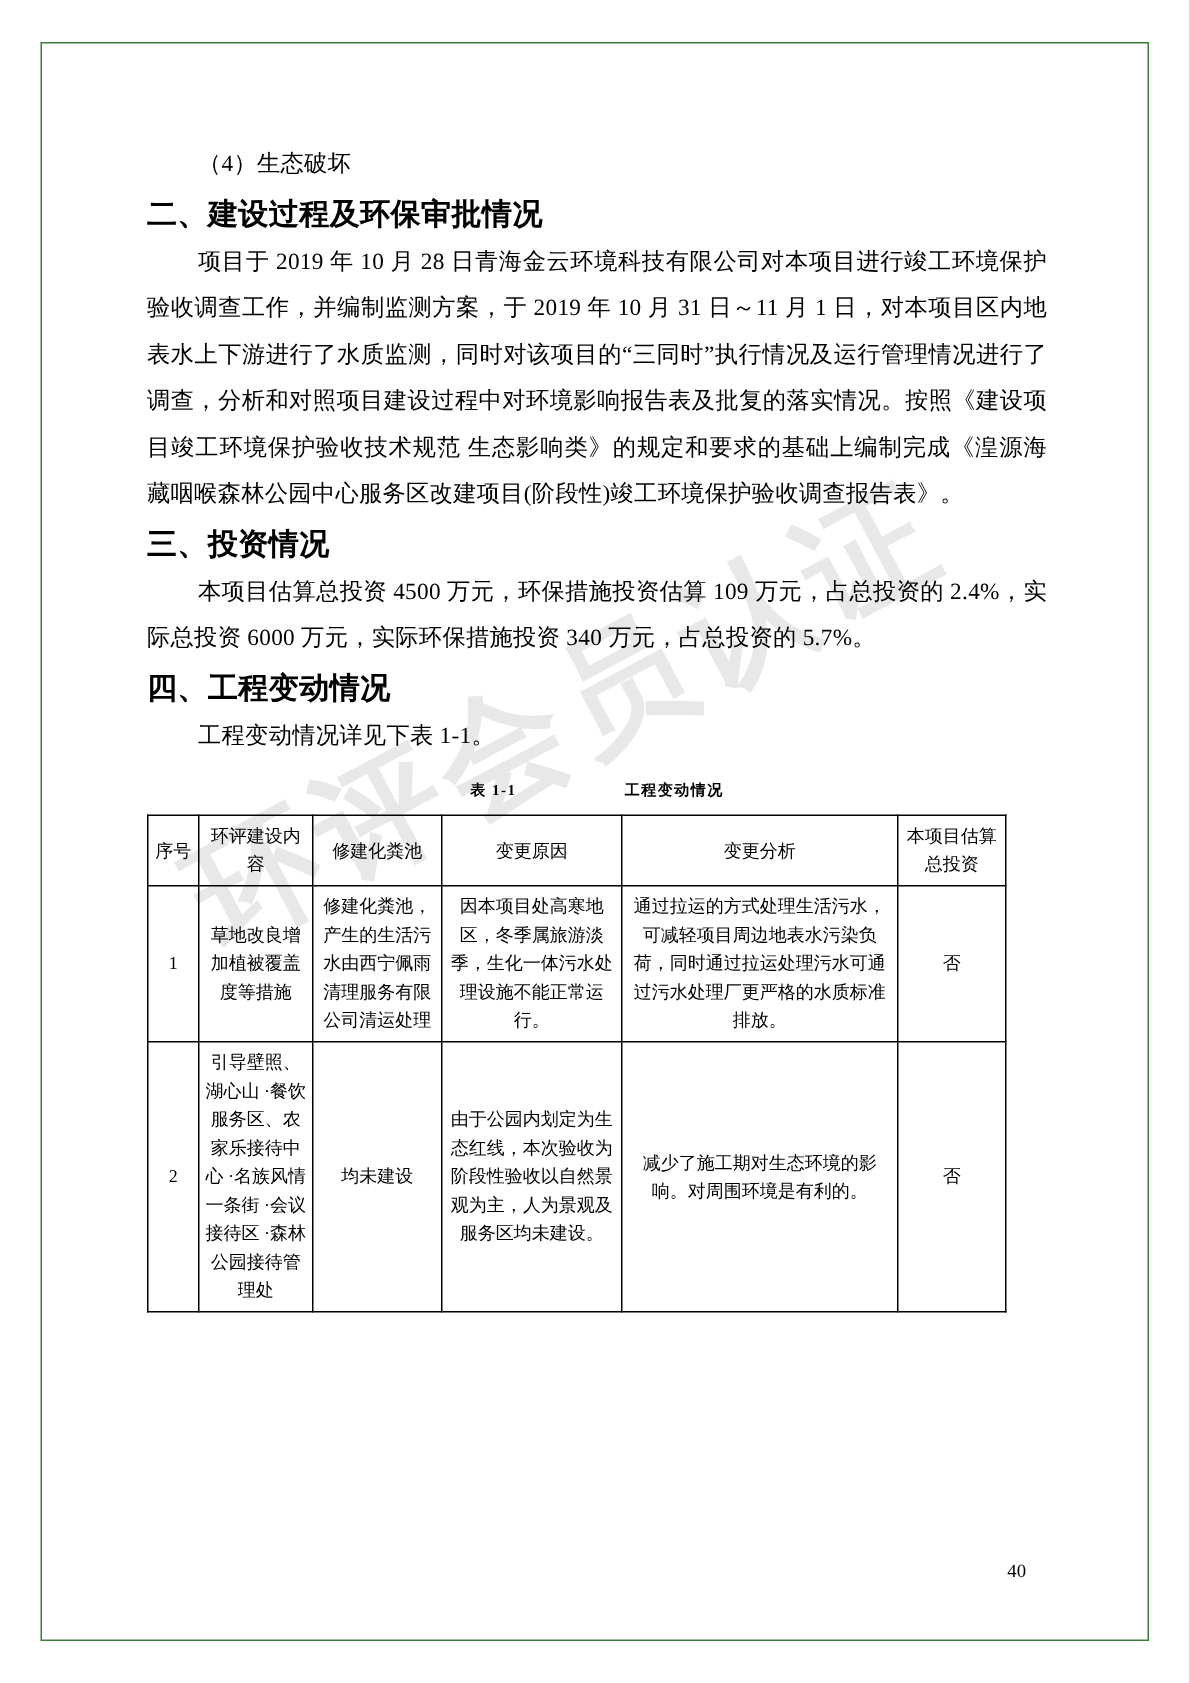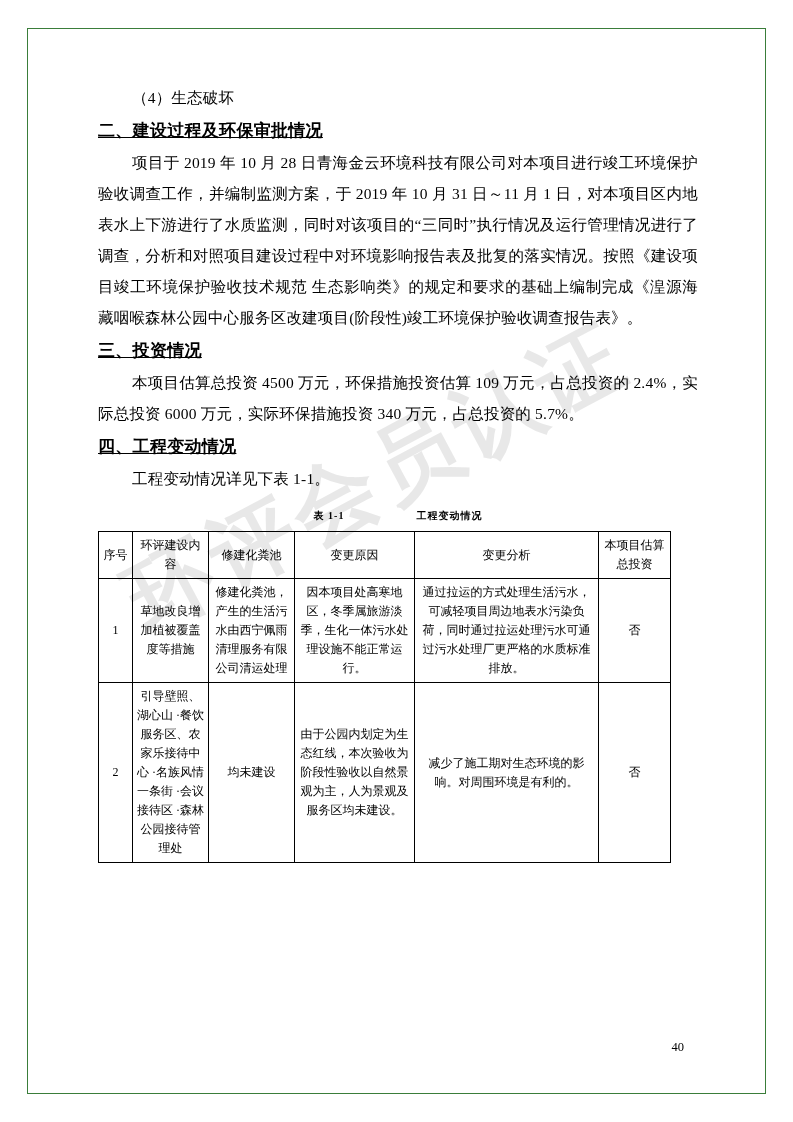--- a/index.html
+++ b/index.html
@@ -23,41 +23,40 @@
     top: 28px;
     width: 739px;
     height: 1066px;
     border: 1px solid #3a7d3a;
     box-sizing: border-box;
     pointer-events: none;
   }
   .content {
     position: absolute;
     left: 98px;
-    top: 82px;
+    top: 94px;
     width: 600px;
   }
   .para {
     font-size: 15.5px;
     line-height: 31px;
     text-align: justify;
     text-justify: inter-ideograph;
     margin: 0 0 0 0;
     letter-spacing: 0.2px;
   }
   .indent2 {
     text-indent: 34px;
   }
   .heading {
-    font-size: 17px;
+    font-size: 20px;
     line-height: 32px;
     font-weight: bold;
     margin: 2px 0 0 0;
     letter-spacing: 0.3px;
-    text-decoration: underline;
   }
   .tbl-caption {
     margin-top: 10px;
     font-size: 10px;
     font-weight: bold;
     text-align: center;
     line-height: 24px;
     letter-spacing: 1px;
   }
   .tbl-caption .gap {

